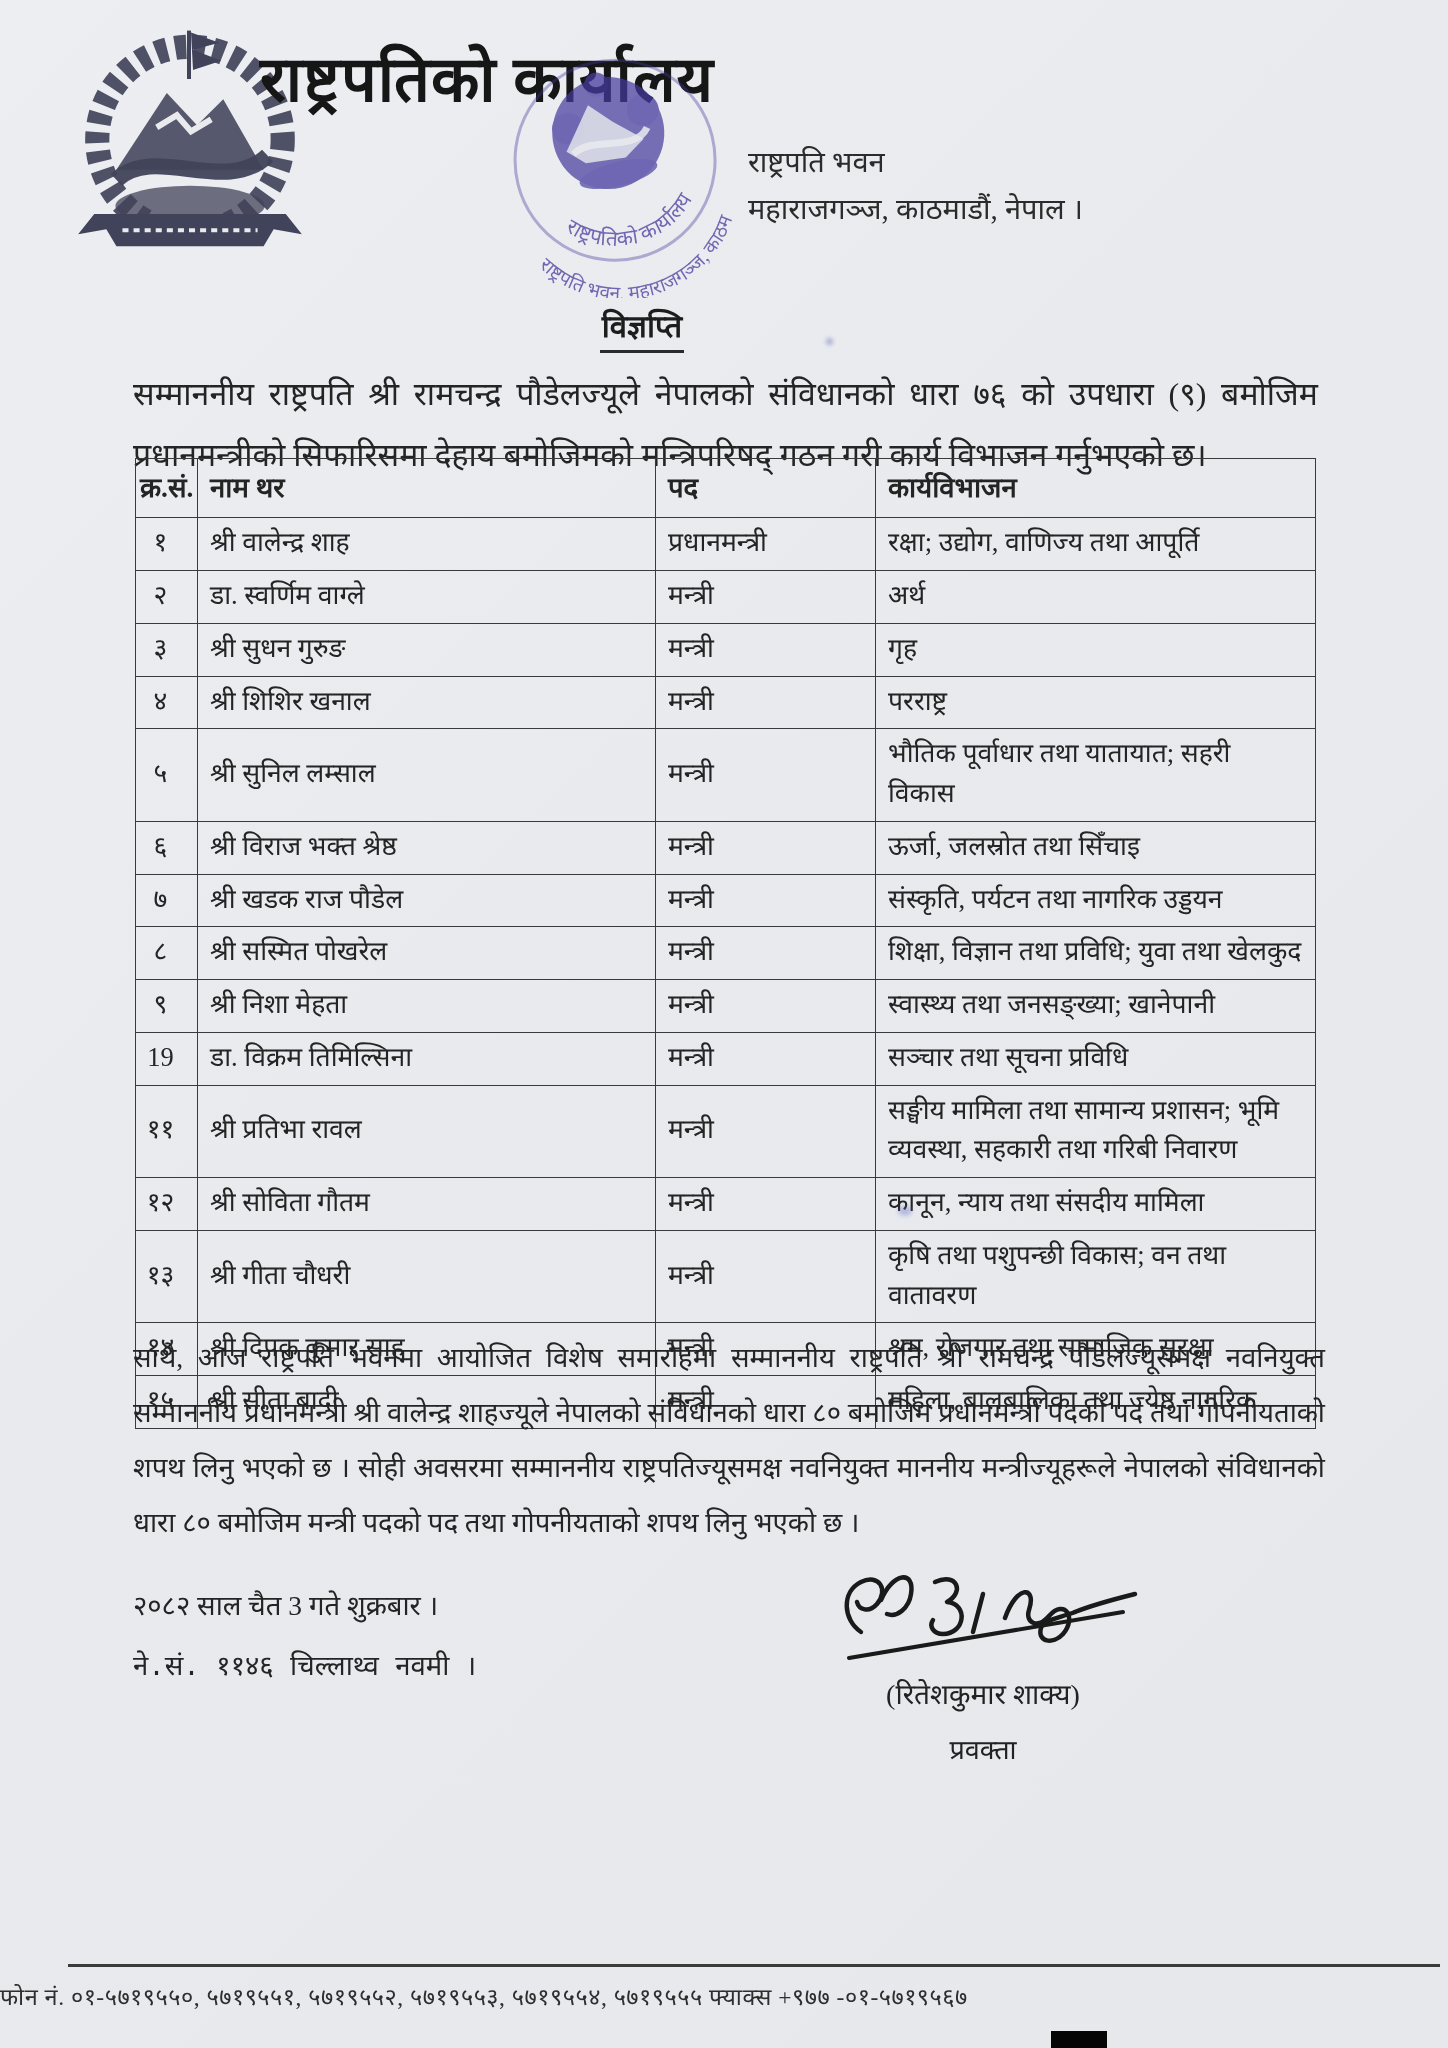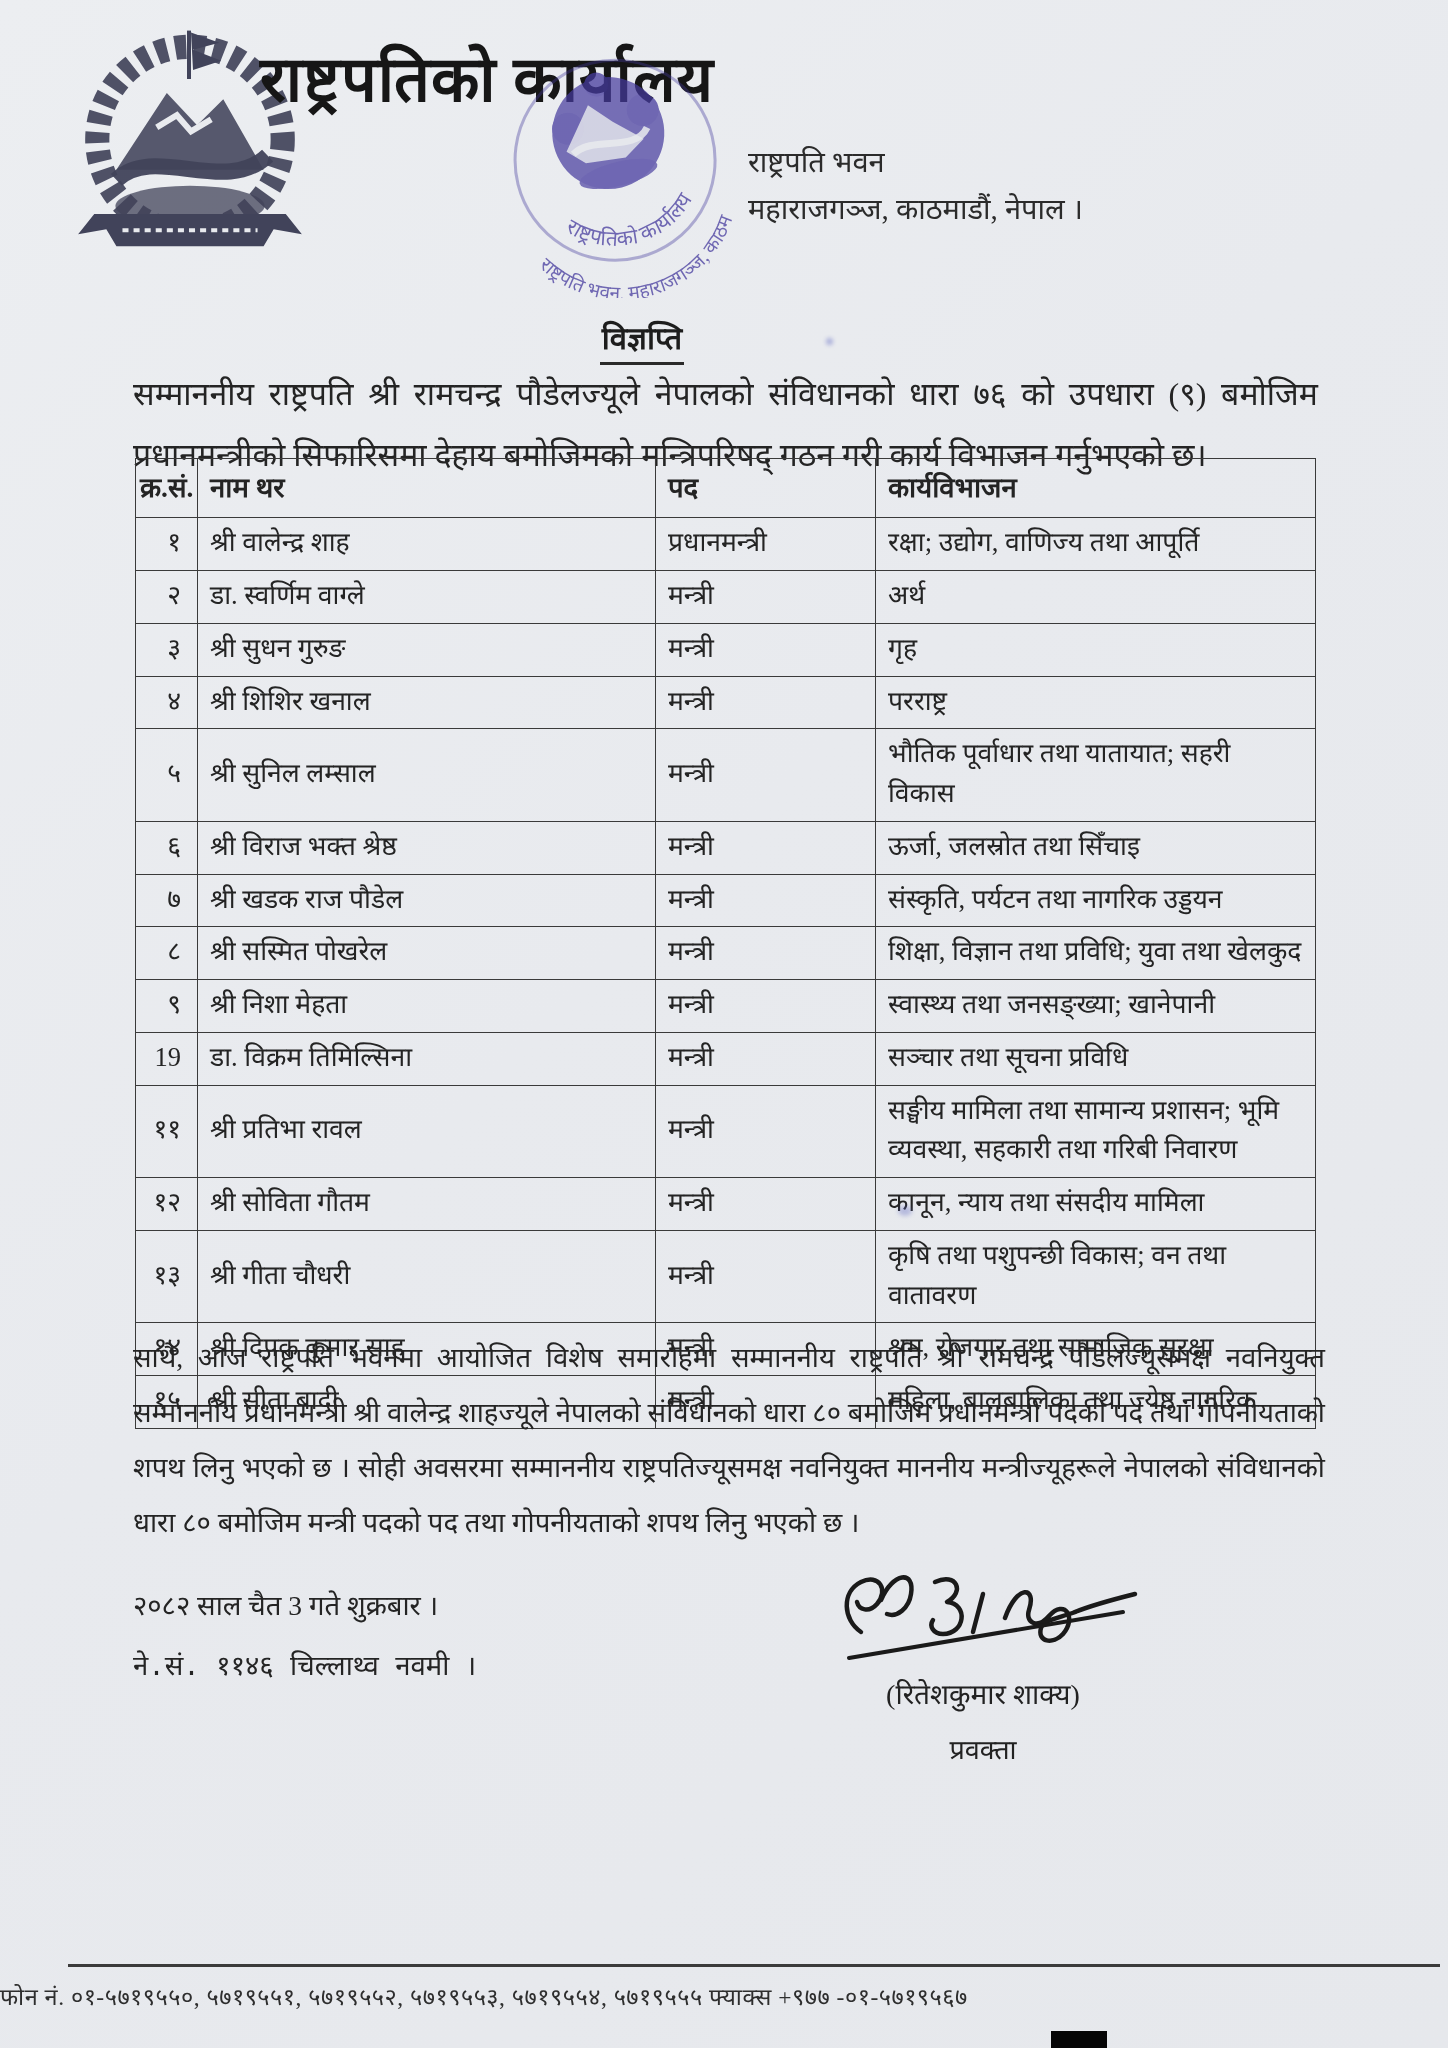--- a/index.html
+++ b/index.html
@@ -12,42 +12,42 @@
   }
   .emblem{position:absolute;left:64px;top:26px;width:252px;height:238px;}
   .office-title{
     position:absolute;left:260px;top:34px;width:830px;
     font-size:63px;font-weight:bold;color:#161616;letter-spacing:1px;
     white-space:nowrap;
   }
   .stamp{position:absolute;left:452px;top:48px;width:330px;height:250px;opacity:.88;pointer-events:none;}
   .address{position:absolute;left:748px;top:128px;font-size:29px;line-height:1.0;color:#2b2b2b;margin-top:20px;}
   .address .l2{margin-top:18px;}
-  .notice-title-wrap{position:absolute;left:0;top:316px;width:1284px;text-align:center;}
+  .notice-title-wrap{position:absolute;left:0;top:304px;width:1284px;text-align:center;}
   .notice-title{
     display:inline-block;font-size:31px;font-weight:bold;color:#1d1d1d;
     border-bottom:3px solid #2a2a2a;padding:0 2px 4px 2px;
   }
   .intro{
     position:absolute;left:133px;top:364px;width:1185px;
     font-size:32px;line-height:1.92;text-align:justify;color:#242424;
   }
   table.mtable{
     position:absolute;left:135px;top:458px;width:1180px;
     border-collapse:collapse;table-layout:fixed;
     font-size:26.5px;color:#242424;
   }
   table.mtable th,table.mtable td{
     border:1.6px solid #3a3a3a;
     padding:5px 12px 7px 12px;
     vertical-align:middle;line-height:1.5;
     overflow:hidden;
   }
   table.mtable th{text-align:left;font-size:27.5px;padding-top:8px;padding-bottom:9px;}
-  table.mtable td.sn,table.mtable th.sn{text-align:right;padding-left:4px;padding-right:16px;}
+  table.mtable td.sn,table.mtable th.sn{text-align:center;padding-left:4px;padding-right:16px;}
   col.c-sn{width:62px;}col.c-name{width:458px;}col.c-post{width:220px;}col.c-port{width:440px;}
   .body-para{
     position:absolute;left:133px;top:1330px;width:1192px;
     font-size:27.5px;line-height:2.0;text-align:justify;color:#242424;
   }
   .date-block{position:absolute;left:133px;top:1586px;font-size:27.5px;color:#242424;}
   .date-block .l2{margin-top:23px;font-family:Liberation Mono, monospace;}
   .sig-block{position:absolute;left:818px;top:1560px;width:330px;text-align:center;}
   .sig-svg{width:320px;height:120px;display:block;margin:0 auto -6px auto;}
   .sig-name{font-size:28px;color:#222;}

